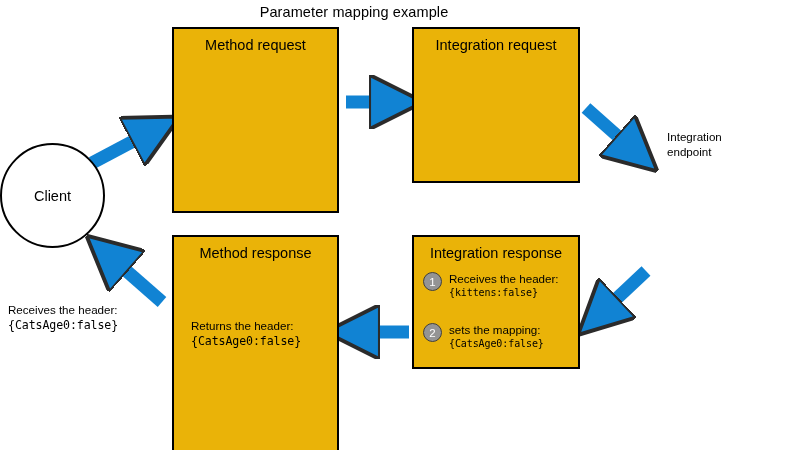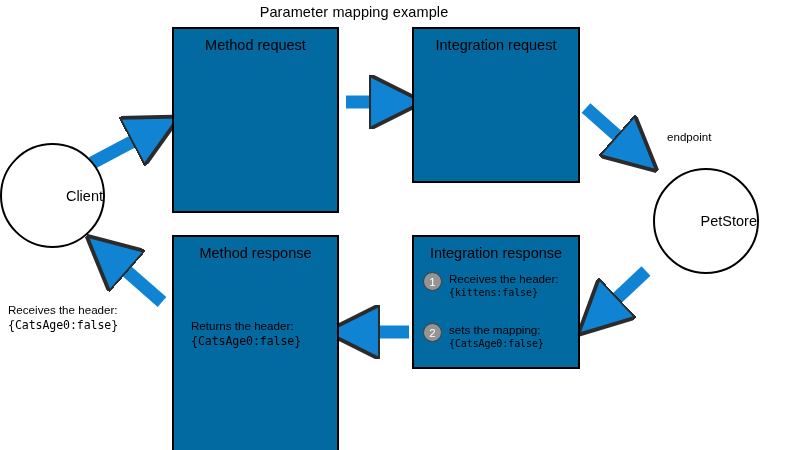--- a/index.html
+++ b/index.html
@@ -28,42 +28,42 @@
     width: 708px;
     text-align: center;
     font-size: 14.5px;
     color: #000;
     letter-spacing: 0.1px;
   }
 
   
   .box {
     border: 2px solid #000000;
-    background: #0369a1;
+    background: #eab308;
     box-sizing: border-box;
   }
   .box-title {
     position: absolute;
     left: 0;
     width: 100%;
     text-align: center;
     font-size: 14.5px;
     color: #000;
     top: 8px;
   }
 
   
   .circle-node {
     border: 2.2px solid #000000;
     border-radius: 50%;
     background: #ffffff;
     box-sizing: border-box;
     display: flex;
     align-items: center;
-    justify-content: flex-end;
+    justify-content: center;
     font-size: 14.5px;
   }
   .mono {
     font-family: "DejaVu Sans Mono", "Liberation Mono", monospace;
     font-size: 10px;
     letter-spacing: -0.1px;
   }
   .label-small {
     font-size: 11.6px;
     line-height: 14.5px;
@@ -148,26 +148,24 @@
 
   <div class="abs box" style="left:172px; top:27px; width:167px; height:186px;">
     <div class="box-title">Method request</div>
   </div>
 
   <div class="abs box" style="left:412px; top:27px; width:168px; height:156px;">
     <div class="box-title">Integration request</div>
   </div>
 
   <div class="abs" style="left:667px; top:130px; width:120px;">
+    <div class="label-small">Integration</div>
     <div class="label-small">endpoint</div>
   </div>
 
-  <div class="abs circle-node" style="left:653px; top:168px; width:106px; height:106px;">
-    <span>PetStore</span>
-  </div>
 
   <div class="abs box" style="left:172px; top:235px; width:167px; height:225px;">
     <div class="box-title">Method response</div>
     <div class="abs" style="left:17px; top:82px;">
       <div class="label-small">Returns the header:</div>
       <div class="label-small mono">{CatsAge0:false}</div>
     </div>
   </div>
 
   <div class="abs box" style="left:412px; top:235px; width:168px; height:134px;">

